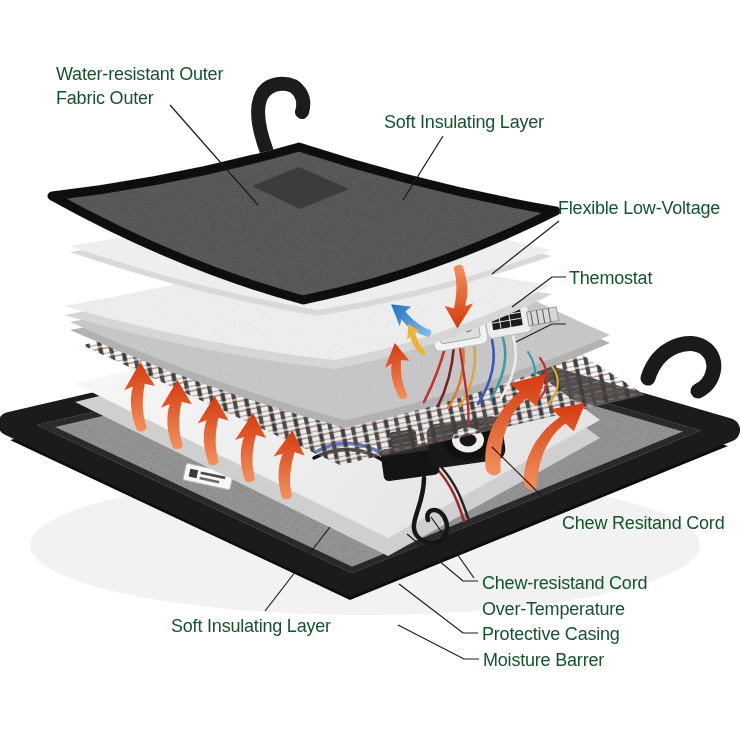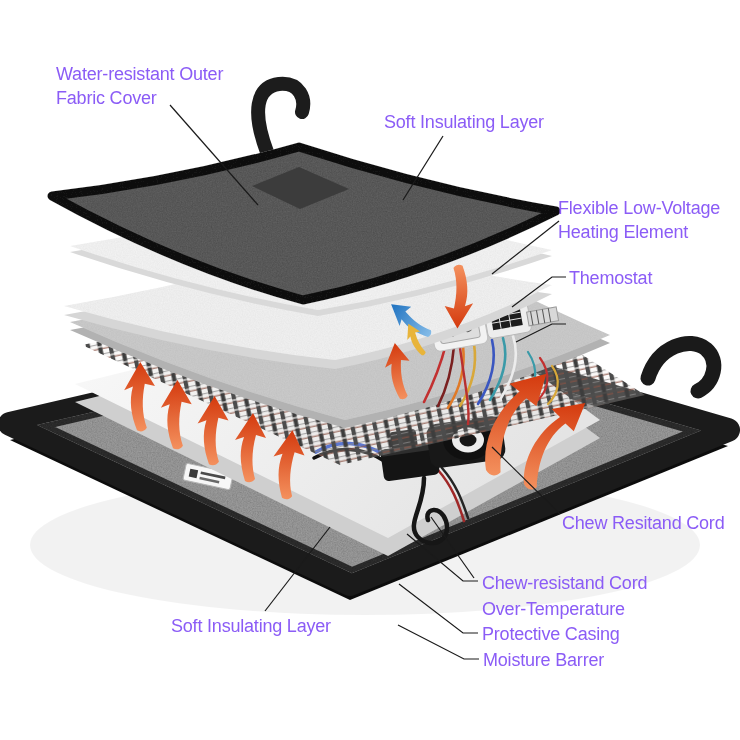--- a/index.html
+++ b/index.html
@@ -1,19 +1,19 @@
 <!DOCTYPE html>
 <html><head>
 <meta charset="utf-8">
 <style>
   html,body{margin:0;padding:0;background:#ffffff;}
   .stage{position:relative;width:740px;height:740px;background:#ffffff;overflow:hidden;
          font-family:"Liberation Sans", sans-serif;}
   .stage svg{position:absolute;left:0;top:0;}
-  .lbl{position:absolute;font-size:18px;line-height:24px;color:#8b5cf6;
+  .lbl{position:absolute;font-size:18px;line-height:24px;color:#14532d;
        white-space:nowrap;letter-spacing:-0.2px;}
   .lbl .ln{display:block;}
   .lbl-stack{line-height:26px;}
 </style>
 </head>
 <body>
 
 <div class="stage">
 
 <svg width="740" height="740" viewBox="0 0 740 740">
@@ -185,30 +185,29 @@
     <path d="M478,581 L463,581 L407,534"></path>
     <path d="M431,517 L474,578"></path>
     <path d="M478,633 L463,633 L399,584"></path>
     <path d="M479,659 L464,659 L398,625"></path>
     <path d="M330,527 L265,611"></path>
   </g>
 </svg>
 
 <div class="lbl" style="left:56px;top:62px">
   <span class="ln">Water-resistant Outer</span>
-  <span class="ln">Fabric Cover</span>
+  <span class="ln">Fabric Outer</span>
 </div>
 
 <div class="lbl" style="left:384px;top:110px">
   <span class="ln">Soft Insulating Layer</span>
 </div>
 
 <div class="lbl" style="left:558px;top:196px">
   <span class="ln">Flexible Low-Voltage</span>
-  <span class="ln">Heating Element</span>
 </div>
 
 <div class="lbl" style="left:569px;top:266px">
   <span class="ln">Themostat</span>
 </div>
 
 
 <div class="lbl lbl-stack" style="left:482px;top:570px">
   <span class="ln">Chew-resistand Cord</span>
   <span class="ln">Over-Temperature</span>

